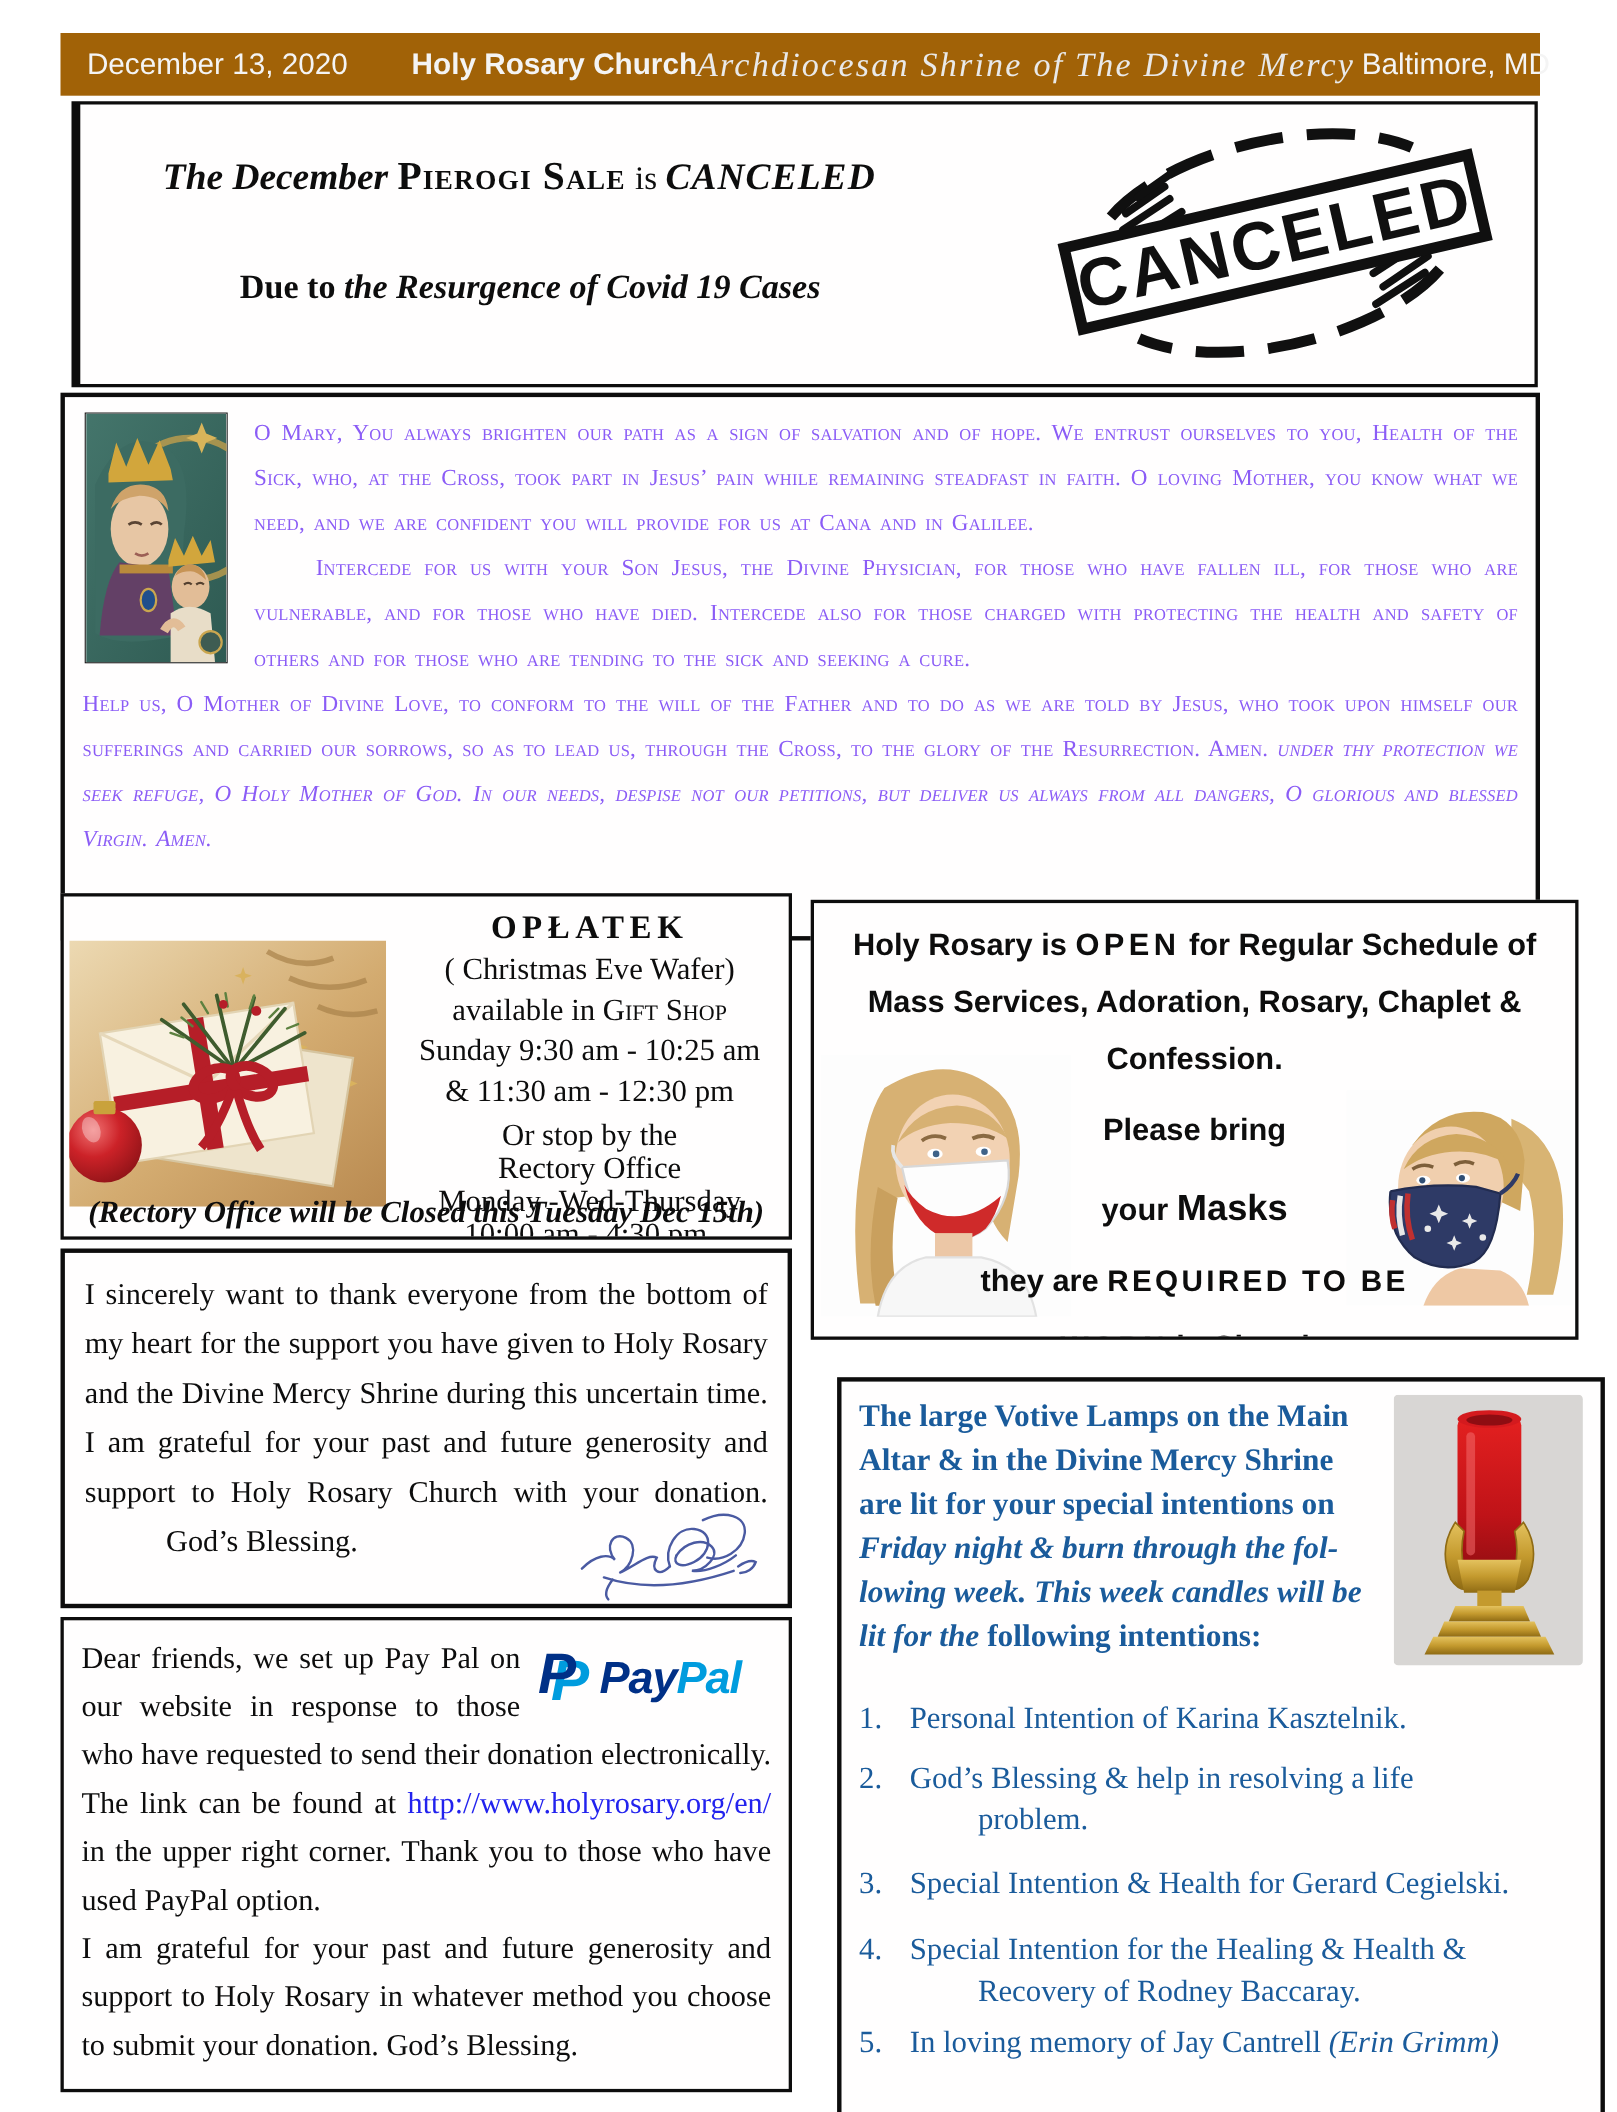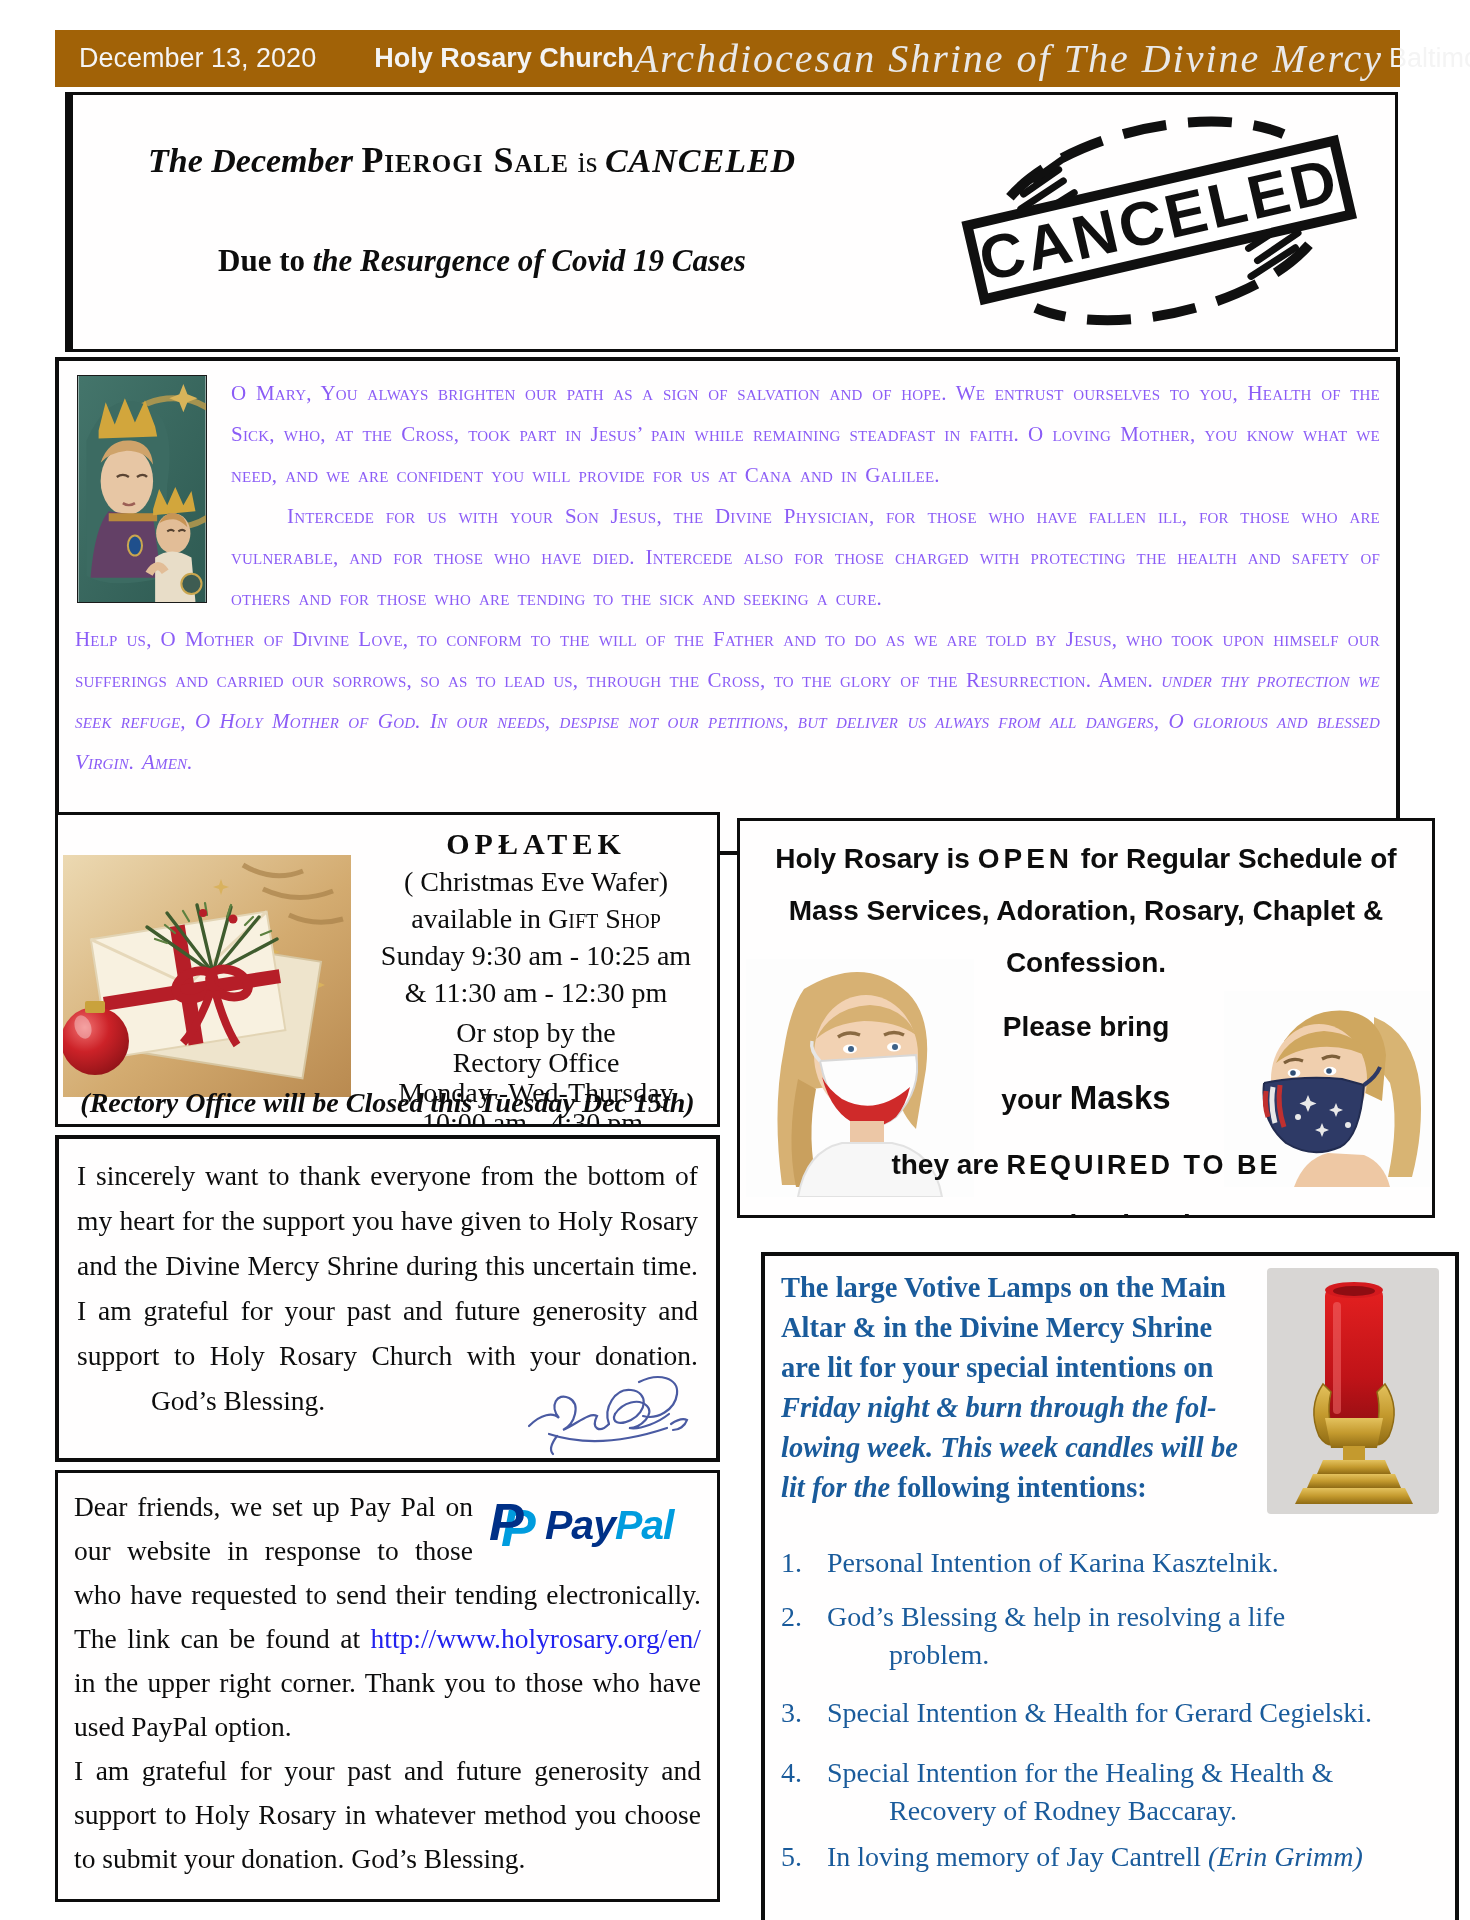--- a/index.html
+++ b/index.html
@@ -6,21 +6,21 @@
   body{width:1470px;height:1920px;position:relative;background:#ffffff;
        font-family:"Liberation Serif",serif;color:#0d0d0d;}
   .abs{position:absolute;}
   .box{position:absolute;background:#fffefe;border:3px solid #0d0d0d;box-sizing:border-box;}
 
   
   #header{left:55px;top:30px;width:1345px;height:57px;background:#a16207;color:#f4f4f4;
           display:flex;align-items:center;padding:0 24px;box-sizing:border-box;}
   .hdr-date,.hdr-church,.hdr-loc{font-family:"Liberation Sans",sans-serif;font-size:27px;white-space:nowrap;}
   .hdr-church{margin-left:58px;font-weight:bold;}
-  .hdr-shrine{flex:1;text-align:center;font-style:italic;font-size:40px;letter-spacing:2px;white-space:nowrap;
+  .hdr-shrine{flex:1;text-align:center;font-style:italic;font-size:31px;letter-spacing:2px;white-space:nowrap;
               font-family:"Liberation Serif",serif;color:#e9e9e9;}
   .hdr-loc{margin-left:6px;}
 
   
   #pierogi-box{left:65px;top:92px;width:1333px;height:260px;border-left-width:8px;overflow:hidden;padding-left:27px;}
   .pierogi-h1{margin:44px 0 0 48px;font-size:34px;white-space:nowrap;}
   .ph-pre{font-style:italic;font-weight:bold;}
   .ph-sale{font-weight:bold;font-variant:small-caps;letter-spacing:1px;font-size:36px;}
   .ph-is{font-size:30px;}
   .ph-can{font-style:italic;font-weight:bold;letter-spacing:1px;}
@@ -366,15 +366,15 @@
 </div>
 
 <div id="paypal-box" class="box pp-text">
   <div class="pp-logo">
     <span class="pp-ic">
       <span class="pp-back">P</span>
       <span class="pp-front">P</span>
     </span>
     <span class="pp-word"><span class="pp-pay">Pay</span><span class="pp-pal">Pal</span></span>
   </div>
-  <p><span>Dear friends,  we set up Pay Pal on our website in response to those who have requested to send their tending electronically.   The link can be found at </span><span class="pp-link">http://www.holyrosary.org/en/</span><span> in the upper right corner.    Thank you to those who have used PayPal option.</span></p>
+  <p><span>Dear friends,  we set up Pay Pal on our website in response to those who have requested to send their donation electronically.   The link can be found at </span><span class="pp-link">http://www.holyrosary.org/en/</span><span> in the upper right corner.    Thank you to those who have used PayPal option.</span></p>
   <p>I am grateful for your past and future generosity and support to Holy Rosary in whatever method you choose to submit your donation. God’s Blessing.</p>
 </div>
 
 </body></html>

